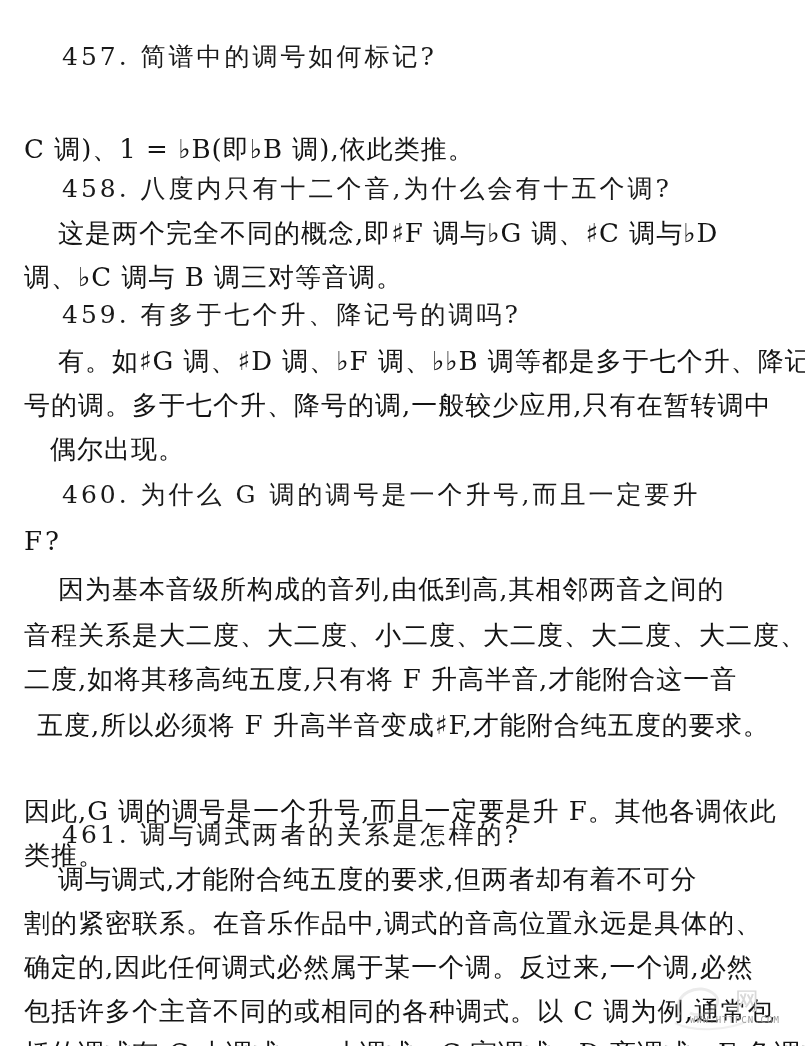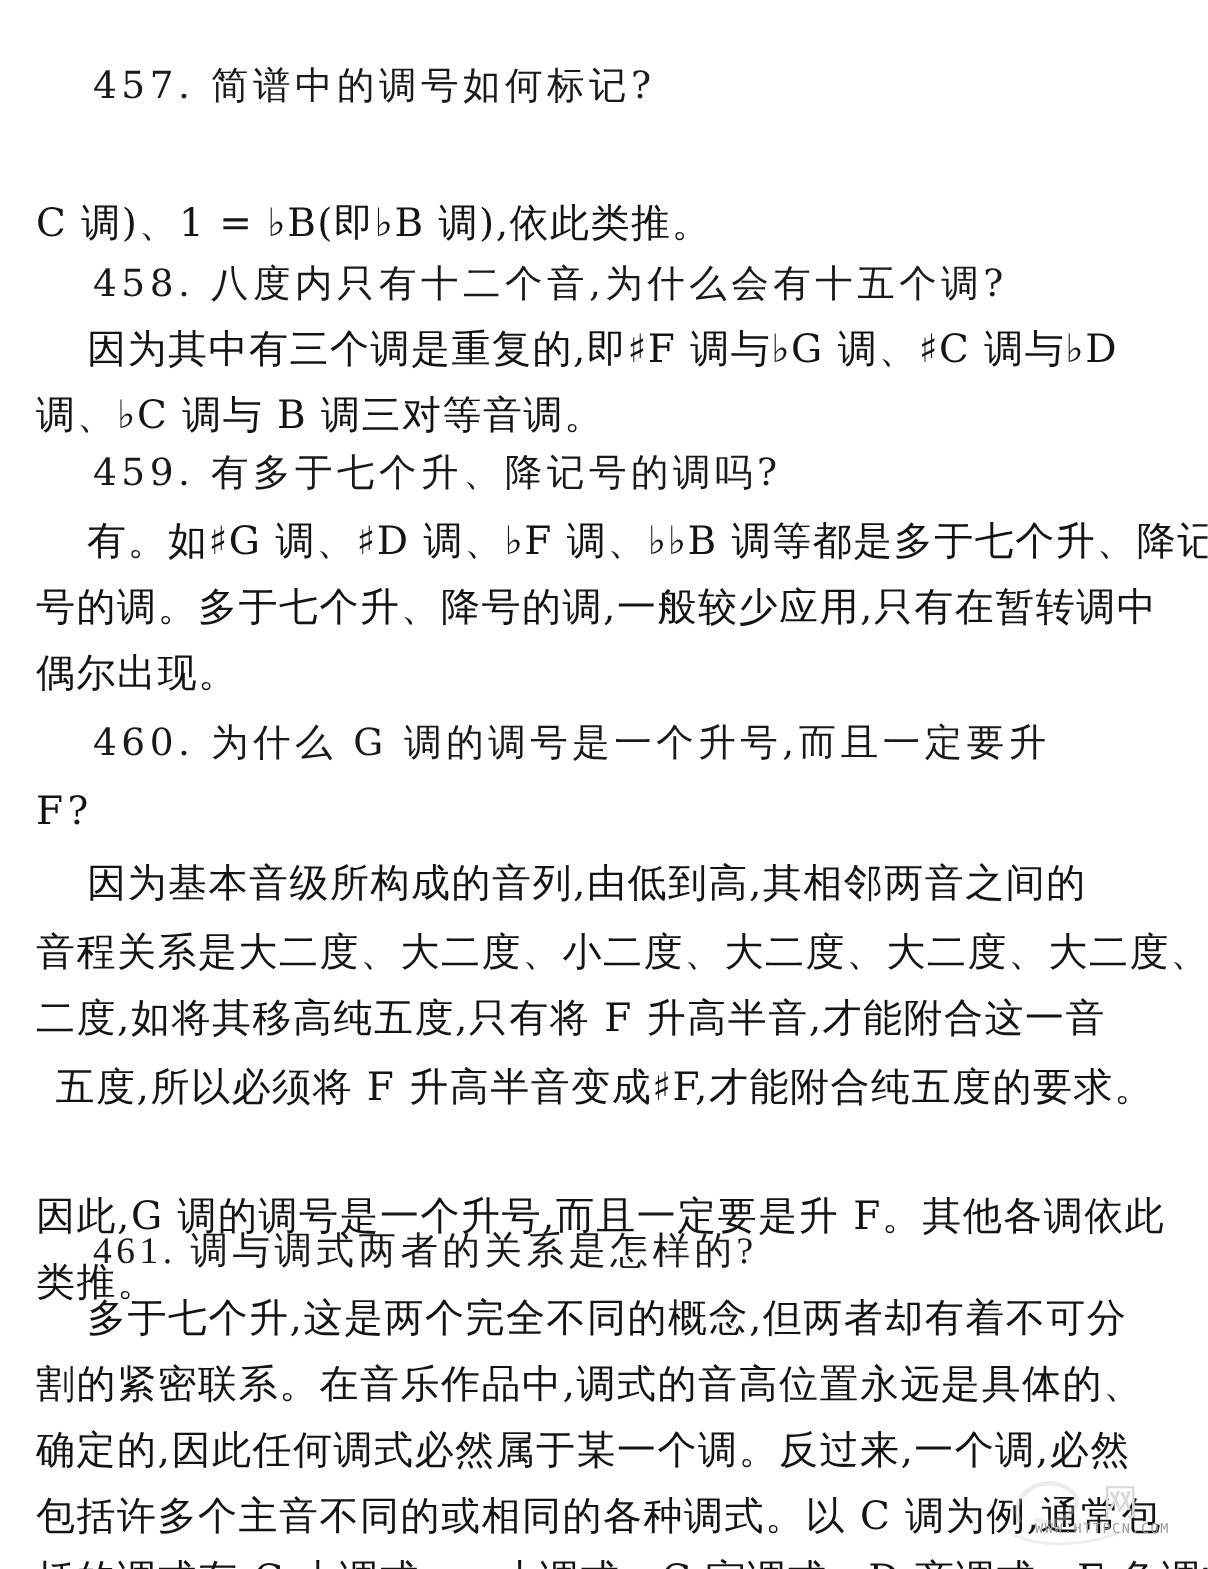--- a/index.html
+++ b/index.html
@@ -68,39 +68,39 @@
   </style>
 </head>
 <body>
 
 <div class="page">
 
   <div class="line heading" style="top:40px;">457. 简谱中的调号如何标记?</div>
   <div class="line" style="top:132px;">C 调)、1 = ♭B(即♭B 调),依此类推。</div>
 
   <div class="line heading" style="top:172px;">458. 八度内只有十二个音,为什么会有十五个调?</div>
-  <div class="line indent" style="top:216px;">因为其中有三个调是重复的,即♯F 调与♭G 调、♯C 调与♭D</div>
+  <div class="line indent" style="top:216px;">这是两个完全不同的概念,即♯F 调与♭G 调、♯C 调与♭D</div>
   <div class="line" style="top:260px;">调、♭C 调与 B 调三对等音调。</div>
 
   <div class="line heading" style="top:298px;">459. 有多于七个升、降记号的调吗?</div>
   <div class="line indent" style="top:344px;">有。如♯G 调、♯D 调、♭F 调、♭♭B 调等都是多于七个升、降记</div>
   <div class="line" style="top:388px;">号的调。多于七个升、降号的调,一般较少应用,只有在暂转调中</div>
-  <div class="line" style="top:432px;">偶尔出现。</div>
+  <div class="line" style="top:432px;margin-left:26px;">偶尔出现。</div>
 
   <div class="line heading" style="top:478px;">460. 为什么 G 调的调号是一个升号,而且一定要升</div>
   <div class="line" style="top:524px; letter-spacing:3px;">F?</div>
   <div class="line indent" style="top:572px;">因为基本音级所构成的音列,由低到高,其相邻两音之间的</div>
   <div class="line" style="top:618px;">音程关系是大二度、大二度、小二度、大二度、大二度、大二度、小</div>
   <div class="line" style="top:662px;">二度,如将其移高纯五度,只有将 F 升高半音,才能附合这一音</div>
   <div class="line" style="top:708px;margin-left:13px;">五度,所以必须将 F 升高半音变成♯F,才能附合纯五度的要求。</div>
   <div class="line" style="top:794px;">因此,G 调的调号是一个升号,而且一定要是升 F。其他各调依此</div>
   <div class="line" style="top:838px;">类推。</div>
 
-  <div class="line heading" style="top:818px;font-family:Liberation Serif, serif;">461. 调与调式两者的关系是怎样的?</div>
-  <div class="line indent" style="top:862px;">多于七个升,这是两个完全不同的概念,但两者却有着不可分</div>
+  <div class="line heading" style="top:818px;">461. 调与调式两者的关系是怎样的?</div>
+  <div class="line indent" style="top:862px;">调与调式,才能附合纯五度的要求,但两者却有着不可分</div>
   <div class="line" style="top:906px;">割的紧密联系。在音乐作品中,调式的音高位置永远是具体的、</div>
   <div class="line" style="top:950px;">确定的,因此任何调式必然属于某一个调。反过来,一个调,必然</div>
   <div class="line" style="top:994px;">包括许多个主音不同的或相同的各种调式。以 C 调为例,通常包</div>
   <div class="line" style="top:1036px;">括的调式有:C 大调式、a 小调式、C 宫调式、D 商调式、E 角调式、</div>
 
   <svg class="watermark" viewBox="0 0 140 60">
     <path d="M20 40 C 10 20, 40 5, 55 20 C 65 30, 45 45, 30 38" fill="none" stroke="#c8c8c8" stroke-width="3"></path>
     <path d="M15 48 C 35 58, 70 55, 90 45" fill="none" stroke="#d2d2d2" stroke-width="2"></path>
   </svg>
   <div class="watermark-logo">网</div>

